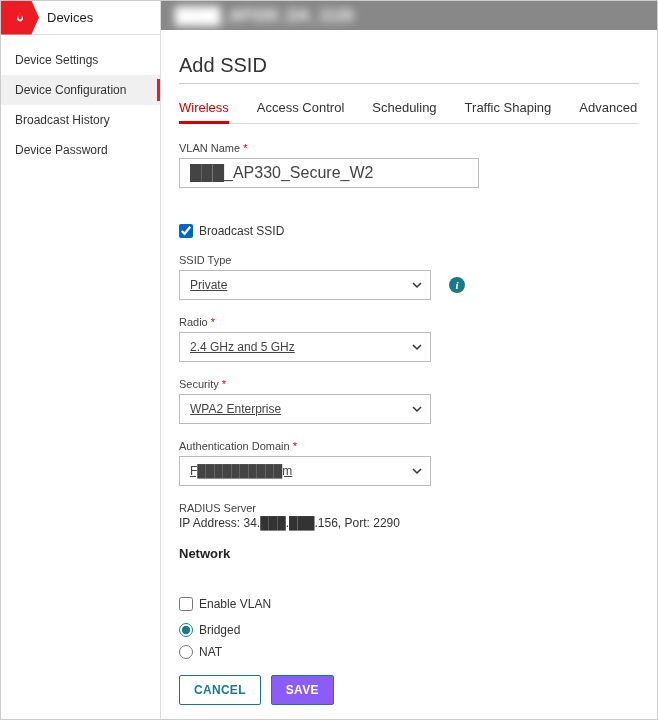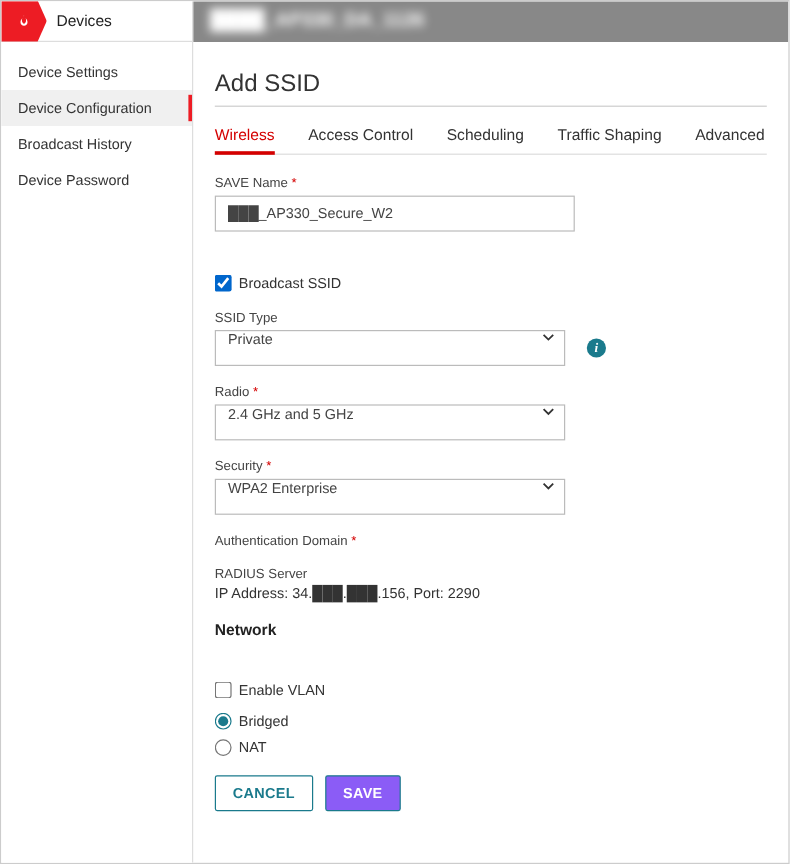--- a/index.html
+++ b/index.html
@@ -26,22 +26,22 @@
 .hr { border:none; border-top:1px solid #ccc; margin-bottom: 16px;}
 
 .tabs { display:flex; gap:28px; border-bottom:1px solid #ddd; margin-bottom:18px;}
 .tab { font-size:13px; color:#333; padding-bottom:8px; cursor:pointer; position:relative;}
 .tab.active { color:#d40000; font-weight:500;}
 .tab.active::after { content:""; position:absolute; left:0; right:0; bottom:-1px; height:3px; background:#d40000;}
 
 .field-group { margin-bottom:16px; }
 .field-label { font-size:11px; color:#444; margin-bottom:4px; display:block;}
 .req { color:#d40000; }
-.text-input { width:300px; height:30px; border:1px solid #bbb; padding:0 10px; font-size:12px; color:#444;}
-.select-wrap { width:292px; height:30px; border:1px solid #bbb; display:flex; align-items:flex-start; justify-content:space-between; padding:0 8px 0 10px; font-size:12px; color:#444; cursor:pointer;}
+.text-input { width:300px; height:30px; border:1px solid #bbb; padding:0 10px; font-size:16px; color:#444;}
+.select-wrap { width:252px; height:30px; border:1px solid #bbb; display:flex; align-items:center; justify-content:space-between; padding:0 8px 0 10px; font-size:12px; color:#444; cursor:pointer;text-decoration:underline;}
 .select-wrap svg { width:10px; height:10px; }
 .inline-row { display:flex; align-items:center; gap:8px;}
 .info-icon { width:16px; height:16px; border-radius:50%; background:#1a7a8c; color:#fff; display:inline-flex; align-items:center; justify-content:center; font-size:11px; font-weight:bold; font-style:italic; font-family:serif; margin-left:10px;}
 
 .checkbox-row { display:flex; align-items:center; gap:6px; font-size:12px; color:#333;margin-top:36px;}
 .checkbox-row input[type=checkbox]{ width:14px; height:14px; accent-color:#0066cc;}
 
 .radio-row { display:flex; align-items:center; gap:6px; font-size:12px; color:#333; margin-bottom:8px;}
 .radio-row input[type=radio]{ width:14px; height:14px; accent-color:#1a7a8c;}
 
@@ -86,21 +86,21 @@
 
       <div class="tabs">
         <div class="tab active"><span>Wireless</span></div>
         <div class="tab"><span>Access Control</span></div>
         <div class="tab"><span>Scheduling</span></div>
         <div class="tab"><span>Traffic Shaping</span></div>
         <div class="tab"><span>Advanced</span></div>
       </div>
 
       <div class="field-group">
-        <label class="field-label"><span>SAVE Name</span> <span class="req">*</span></label>
+        <label class="field-label"><span>VLAN Name</span> <span class="req">*</span></label>
         <input class="text-input" value="███_AP330_Secure_W2" style="">
       </div>
 
       <div class="field-group">
         <label class="checkbox-row">
           <input type="checkbox" checked="" style="">
           <span>Broadcast SSID</span>
         </label>
       </div>
 
@@ -132,20 +132,26 @@
         <div class="select-wrap">
           <span>WPA2 Enterprise</span>
           <svg viewBox="0 0 10 10">
               <path d="M1 3l4 4 4-4" fill="none" stroke="#333" stroke-width="1.5"></path>
             </svg>
         </div>
       </div>
 
       <div class="field-group">
         <label class="field-label"><span>Authentication Domain</span> <span class="req">*</span></label>
+        <div class="select-wrap">
+          <span>F██████████m</span>
+          <svg viewBox="0 0 10 10">
+              <path d="M1 3l4 4 4-4" fill="none" stroke="#333" stroke-width="1.5"></path>
+            </svg>
+        </div>
       </div>
 
       <div class="field-group">
         <div class="radius-label">RADIUS Server</div>
         <div class="radius-val">IP Address: 34.███.███.156, Port: 2290</div>
       </div>
 
       <div class="field-group">
         <div class="section-h">Network</div>
         <label class="checkbox-row" style="margin-bottom:12px;">

